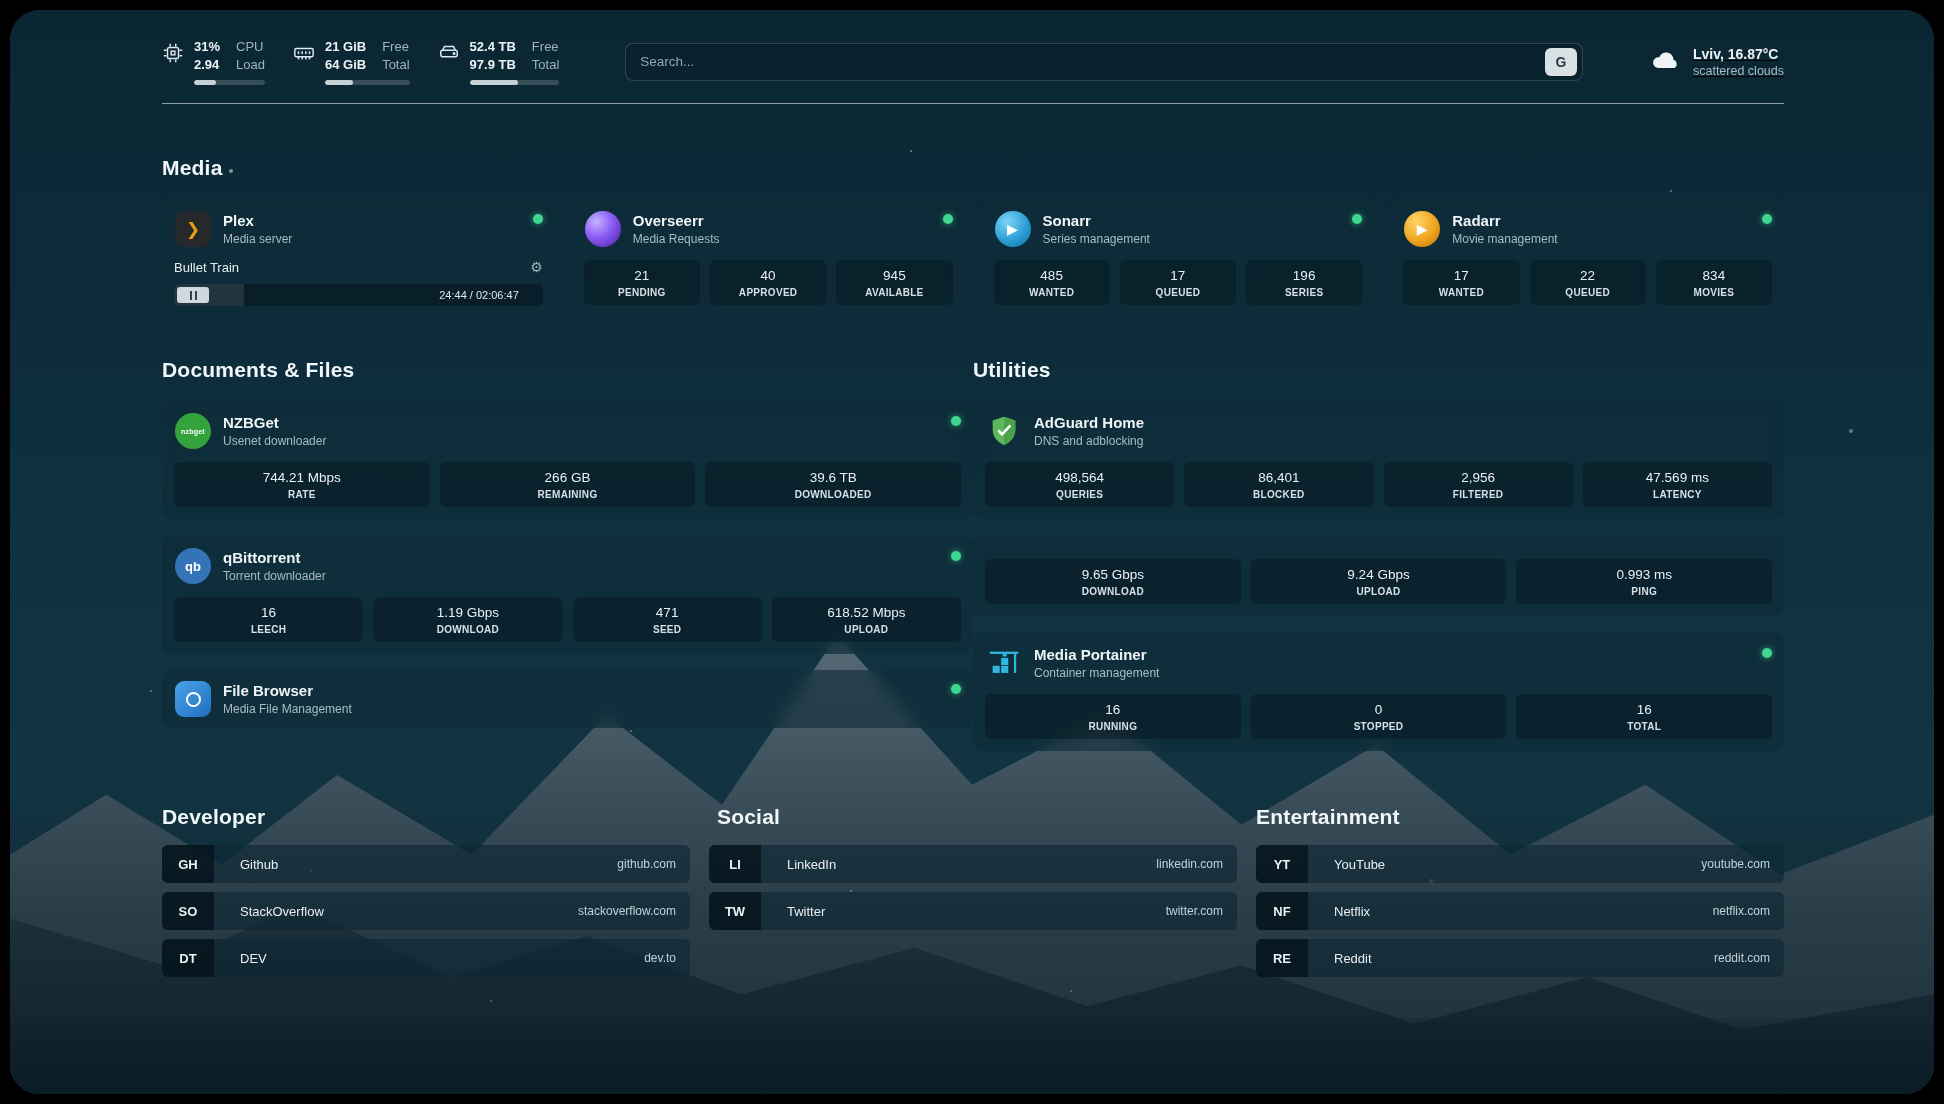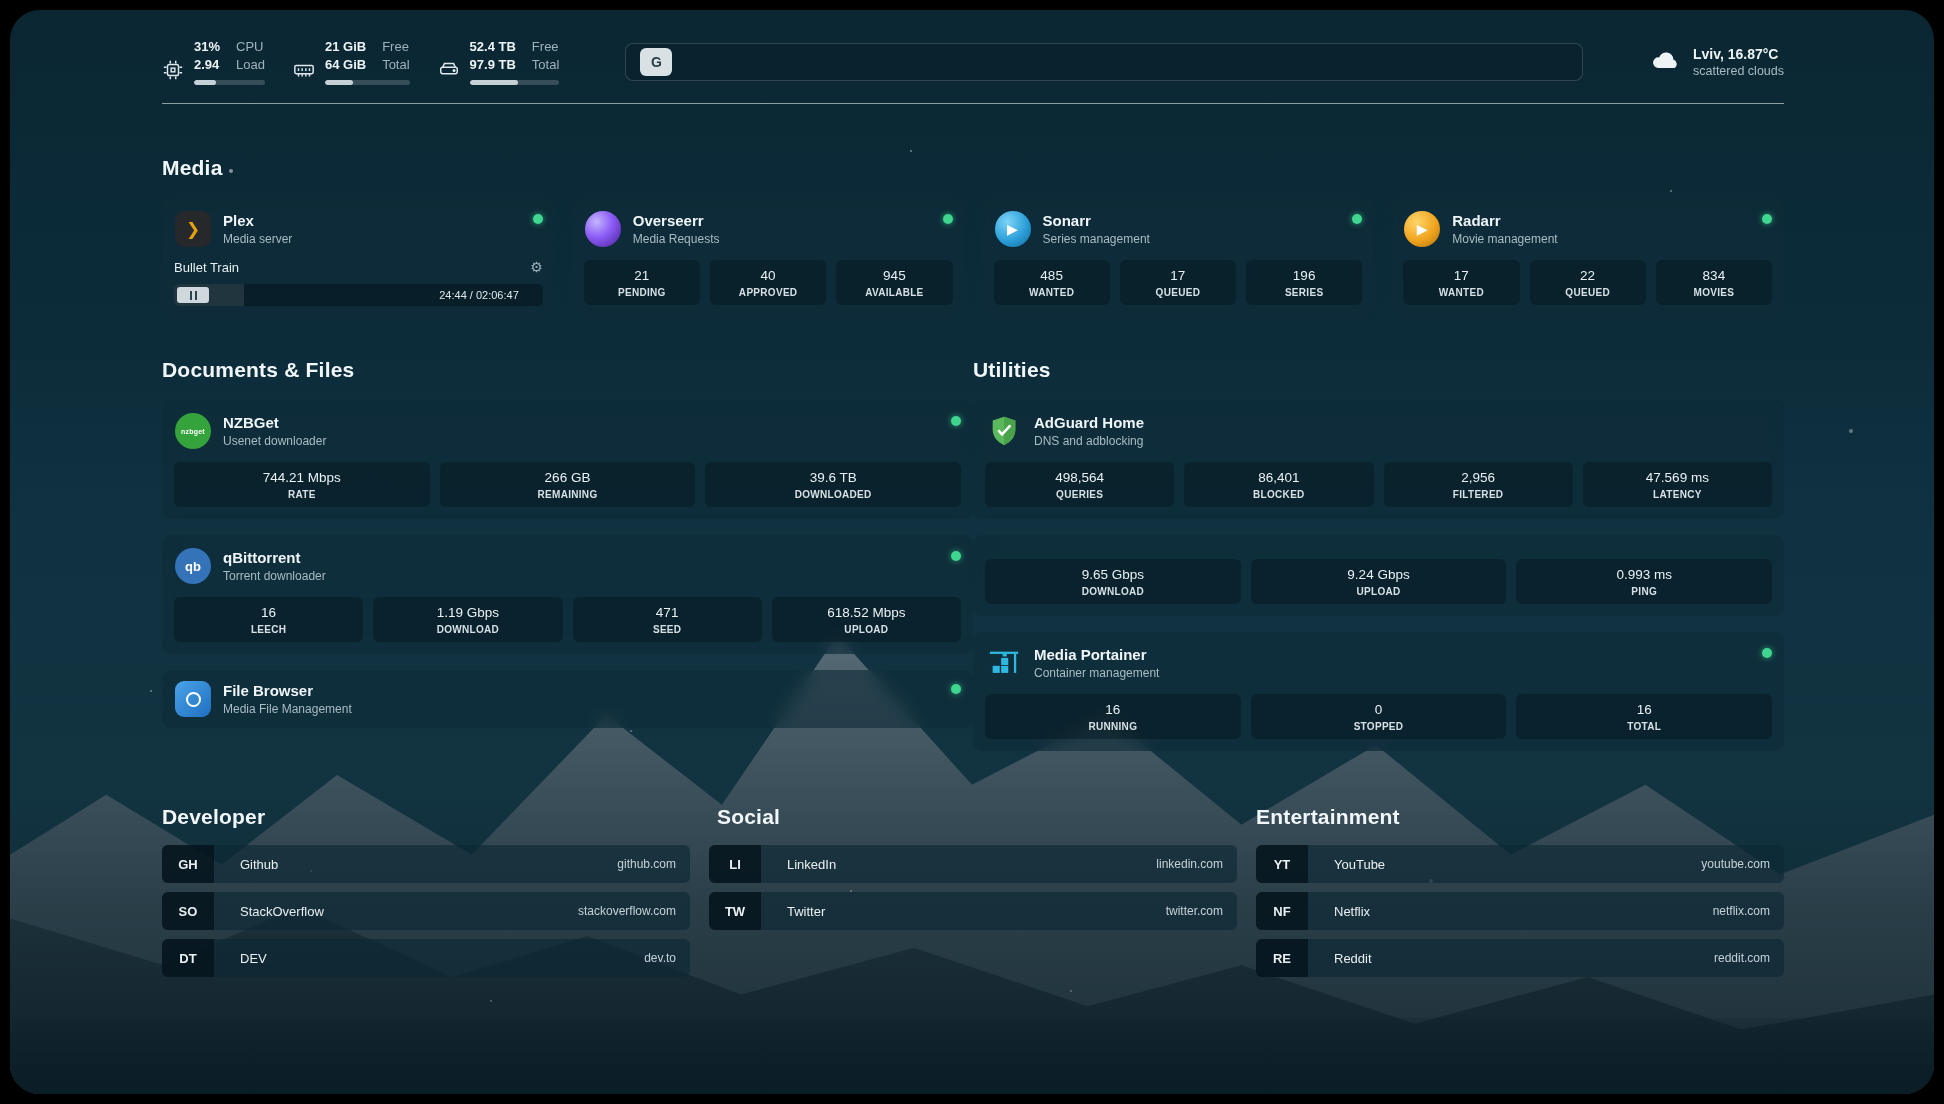--- a/index.html
+++ b/index.html
@@ -27,38 +27,38 @@
       1500px 560px 0 0 rgba(255,255,255,.4),1840px 420px 0 1px rgba(255,255,255,.35),
       140px 680px 0 0 rgba(255,255,255,.4),620px 720px 0 0 rgba(255,255,255,.35),
       980px 660px 0 1px rgba(255,255,255,.35),1340px 700px 0 0 rgba(255,255,255,.4),
       1720px 650px 0 0 rgba(255,255,255,.35),300px 860px 0 0 rgba(255,255,255,.35),
       840px 880px 0 0 rgba(255,255,255,.3),1420px 870px 0 1px rgba(255,255,255,.3),
       1060px 980px 0 0 rgba(255,255,255,.3),480px 990px 0 0 rgba(255,255,255,.3); }
 
   
   .ui { position:absolute; inset:0; padding:28px 150px 0 152px; }
   .topbar { display:flex; align-items:center; }
-  .widget { display:flex; align-items:flex-end; gap:10px; margin-right:28px; }
+  .widget { display:flex; align-items:flex-start; gap:10px; margin-right:28px; }
   .widget .w-icon { margin-top:4px; }
   .w-cols { display:flex; gap:16px; font-size:13px; line-height:1.4; }
   .w-col { display:flex; flex-direction:column; }
   .w-val { color:#eef4f6; font-weight:600; white-space:nowrap; }
   .w-lbl { color:#9fb2bc; white-space:nowrap; }
   .w-bar { margin-top:6px; height:5px; border-radius:3px; background:rgba(255,255,255,.18); overflow:hidden; }
   .w-fill { height:100%; border-radius:3px; background:#c6d1d7; }
 
   .search { flex:1; display:flex; align-items:center; height:38px; margin:0 66px 0 38px;
     background:rgba(9,31,42,.55); border:1px solid rgba(255,255,255,.16); border-radius:8px; padding:0 5px 0 14px; }
   .search input { flex:1; background:transparent; border:none; outline:none; color:#e2ebef; font-size:13.5px;
     font-family:"Liberation Sans","DejaVu Sans",sans-serif; }
   .search input::placeholder { color:#93a7b1; }
   .g-btn { width:32px; height:28px; border:none; border-radius:6px; background:#d9e1e5; color:#273b45;
     font-size:14px; font-weight:700; cursor:pointer; }
 
-  .weather { display:flex; align-items:center; gap:12px; }
+  .weather { display:flex; align-items:center; gap:12px;text-decoration:underline; }
   .weather .lines { display:flex; flex-direction:column; }
   .weather .loc { color:#eef4f6; font-size:14px; font-weight:600; }
   .weather .cond { color:#a9bcc4; font-size:12.5px; margin-top:2px; }
 
   .divider { margin-top:18px; border-top:1px solid rgba(255,255,255,.55); }
 
   h2.section { margin-top:52px; margin-bottom:18px; color:#f1f6f8; font-size:21px; font-weight:700; letter-spacing:.2px; }
   .two-col h2.section, .bm-col h2.section { margin-top:0; }
 
   .media-grid { display:grid; grid-template-columns:repeat(4,1fr); gap:17px; }
@@ -198,20 +198,21 @@
               <span class="w-lbl">Total</span>
             </div>
           </div>
           <div class="w-bar">
             <div class="w-fill" style="width: 54%;"></div>
           </div>
         </div>
       </div>
 
       <div class="search">
+        <input type="text" placeholder="Search..." style="">
         <button class="g-btn">G</button>
       </div>
 
       <div class="weather">
         <span>
           <svg viewBox="0 0 24 24" width="32" height="32" fill="#eef4f6">
             <path d="M19 18H7a4 4 0 1 1 .6-7.96A5.5 5.5 0 0 1 18.3 11.6 3.5 3.5 0 0 1 19 18z"></path>
             </svg>
         </span>
         <div class="lines">

